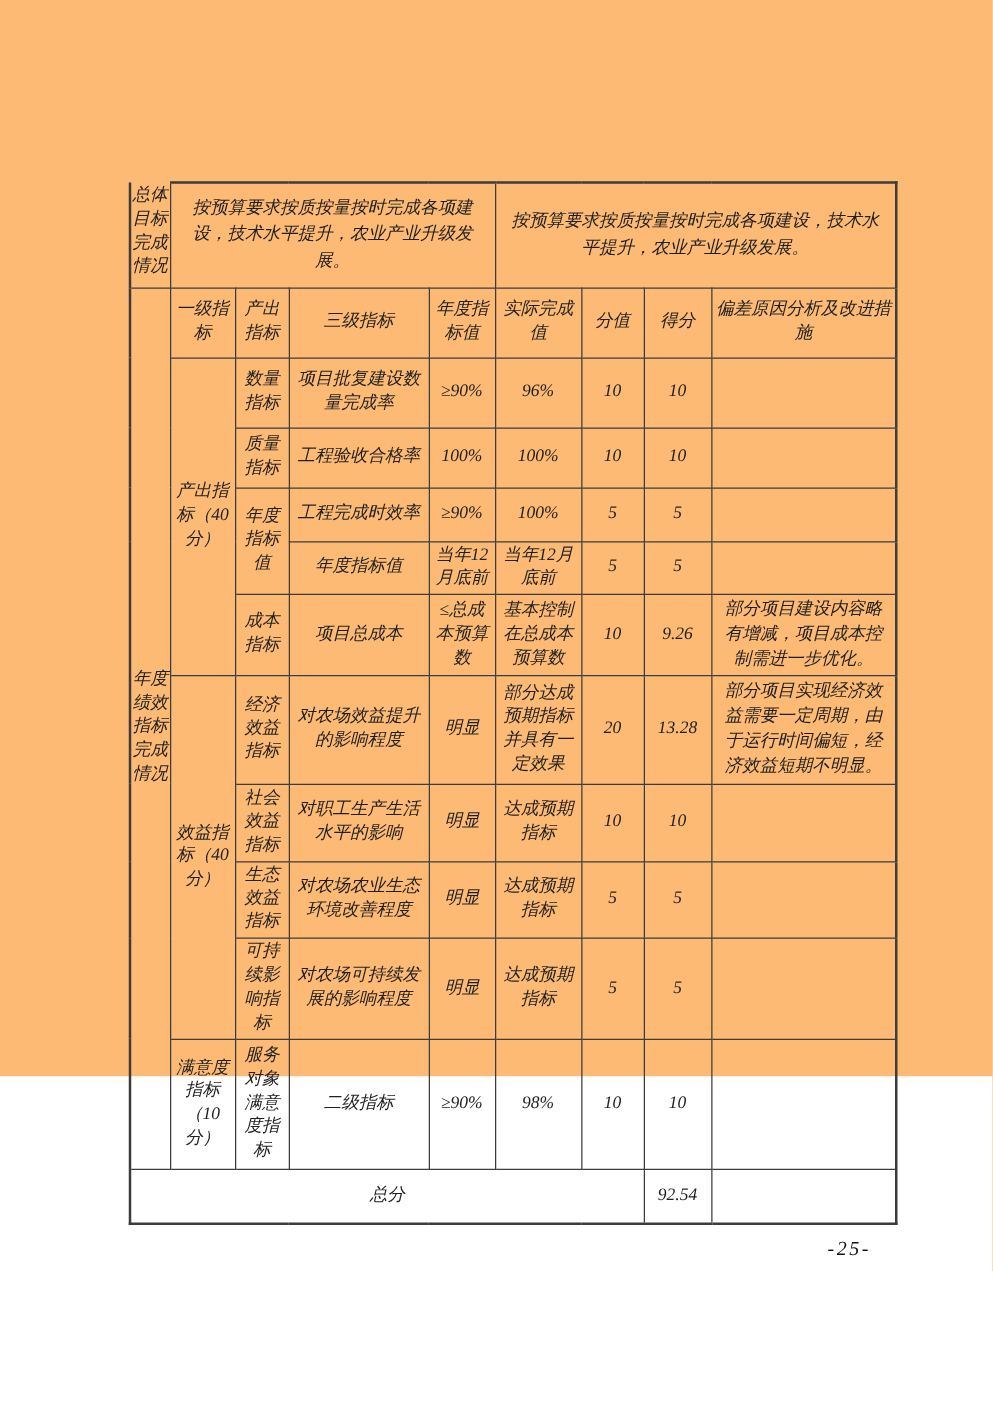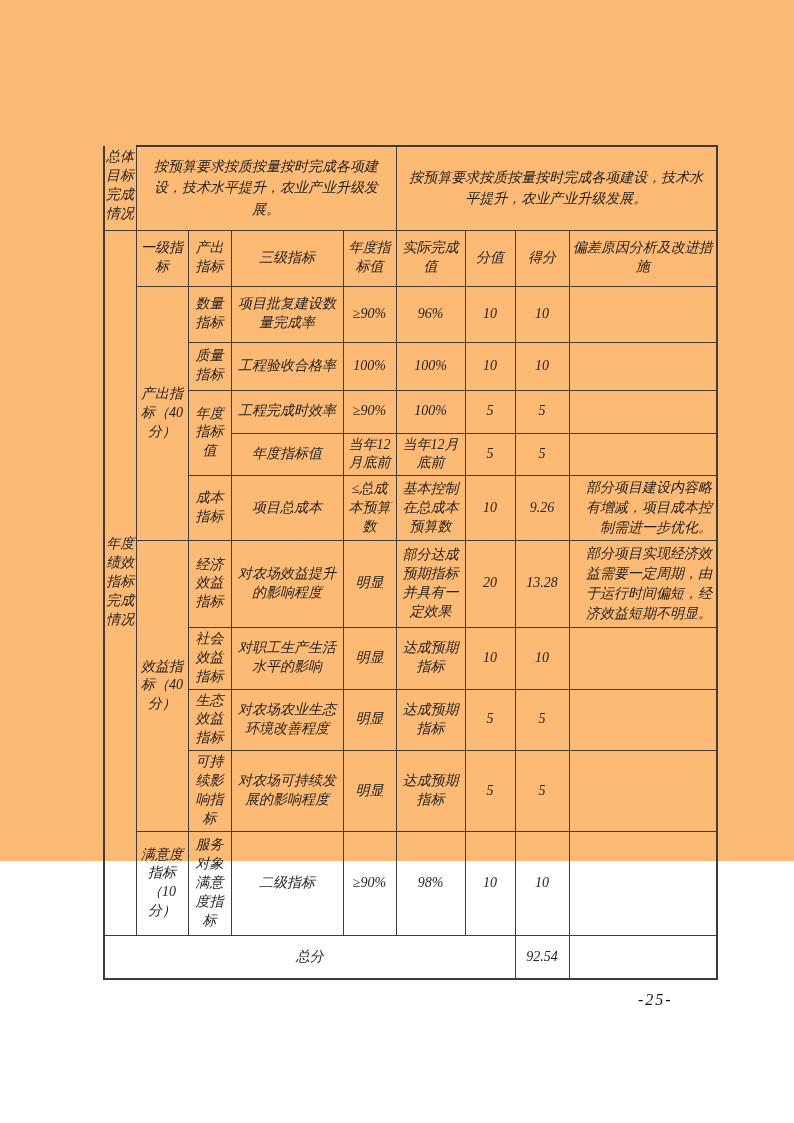--- a/index.html
+++ b/index.html
@@ -19,30 +19,30 @@
   td {
     border:1px solid #3c3c3c;
     font-size:14px;
     line-height:1.35;
     text-align:center;
     vertical-align:middle;
     padding:2px 2px;
     overflow:hidden;
   }
   td.goal { line-height:1.55; padding:2px 6px; }
-  td.remark { text-align:right; vertical-align:middle; padding:2px 4px; line-height:1.42; }
+  td.remark { text-align:center; vertical-align:middle; padding:2px 4px; line-height:1.42; }
   td.side { padding:2px 1px; }
   td.corner { border-top:none; padding:2px 1px; text-align:left; vertical-align:top; }
   .bt2 { border-top-width:2px; }
   .bl2 { border-left-width:2px; }
   .br2 { border-right-width:2px; }
   .bb2 { border-bottom-width:2px; }
 
   .page-number {
-    position:absolute; left:638px; top:991px;
+    position:absolute; left:662px; top:991px;
     font-size:16px; letter-spacing:2px; color:#111;
   }
 </style>
 </head>
 <body>
 
 <div class="page">
 
   <table class="report">
     <colgroup>

